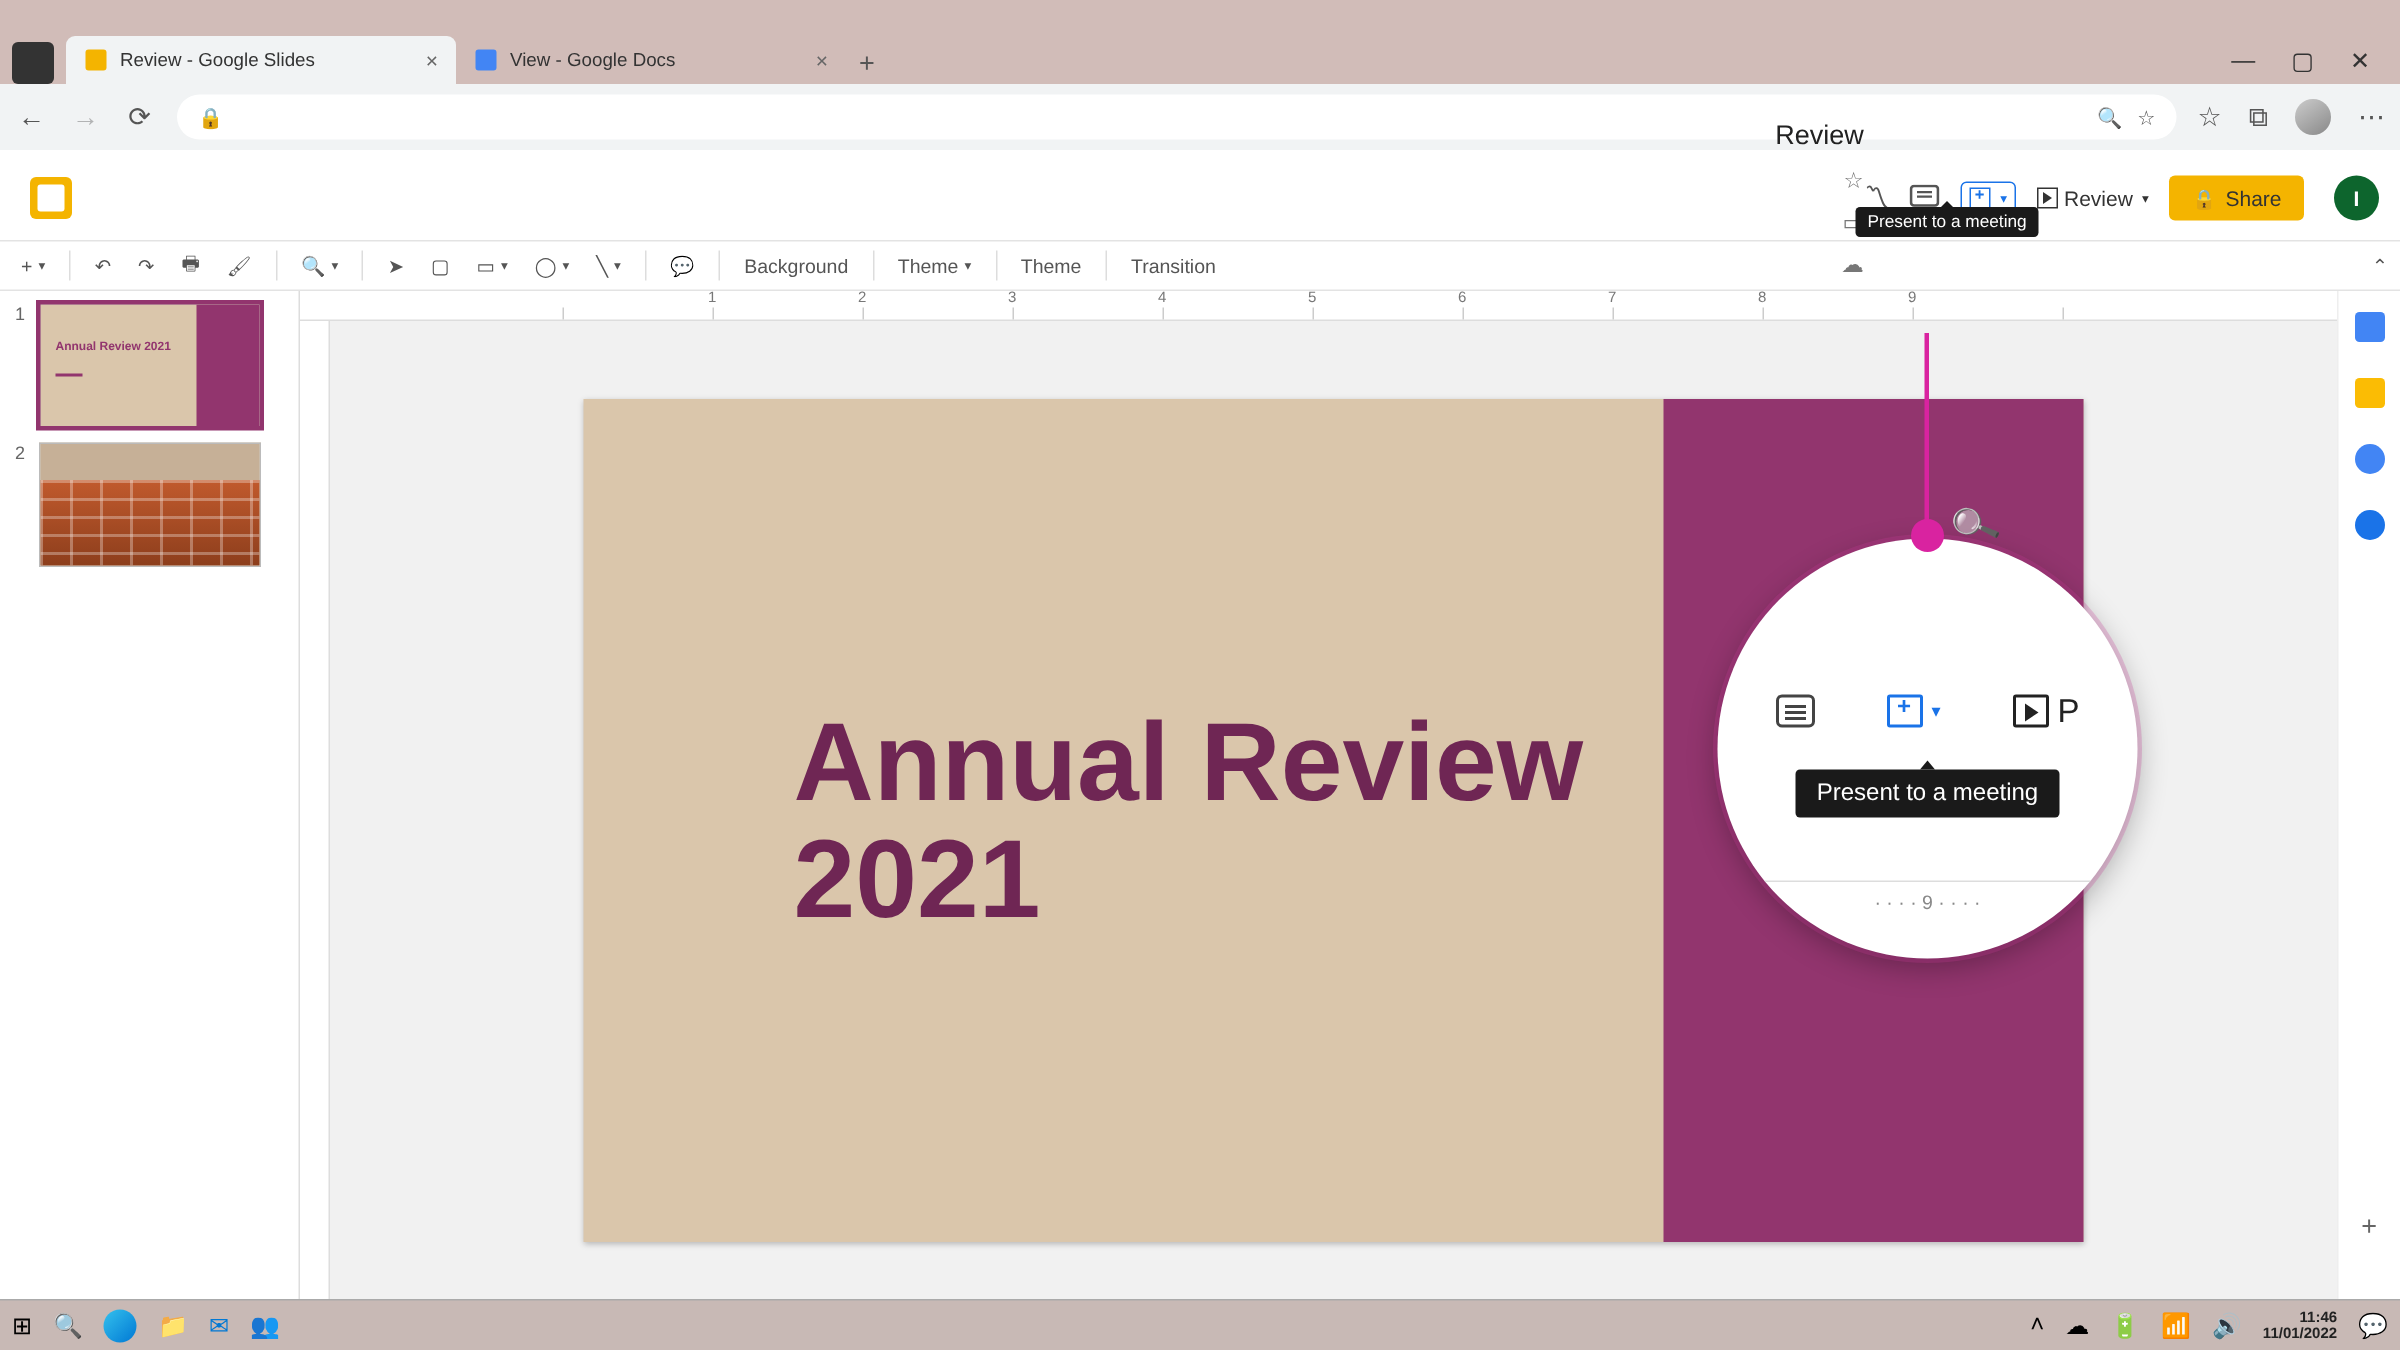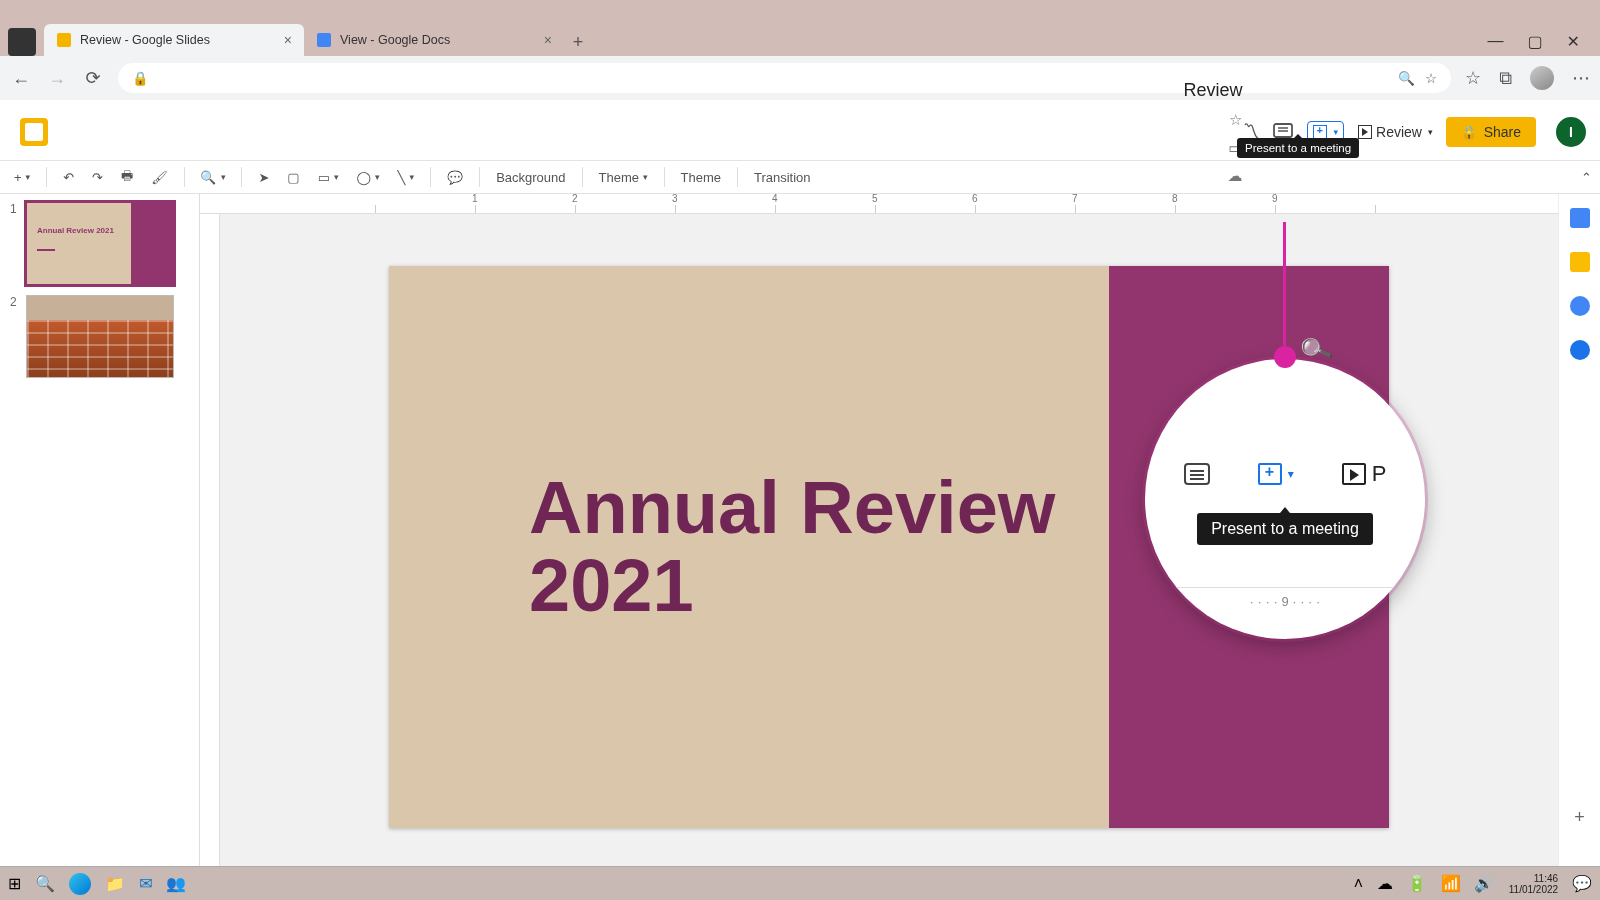--- a/index.html
+++ b/index.html
@@ -117,21 +117,21 @@
 
 .bottombar { height: 30px; background: #f3f3f3; border-top: 1px solid #ccc; display: flex; align-items: center; padding: 0 10px; gap: 18px; color: #555; }
 .bottombar .flex { flex: 1; }
 .explore-sq { width: 22px; height: 22px; background: #ddd; border-radius: 3px; position: relative; }
 .explore-sq::after { content: '✦'; position: absolute; left: 4px; top: 1px; font-size: 13px; color: #666; }
 .navright { font-size: 16px; color: #777; }
 
 
 .taskbar { position: fixed; left: 0; right: 0; bottom: 0; height: 34px; background: #c8b9b5; border-top: 1px solid #aaa; display: flex; align-items: center; padding: 0 8px; font-size: 16px; gap: 14px; }
 .taskbar .flex { flex: 1; }
-.taskbar .clock { font-size: 10px; text-align: right; line-height: 1.1; color: #222; }
+.taskbar .clock { font-size: 10px; text-align: right; line-height: 1.1; color: #222; font-weight: bold; }
 
 svg { display: block; }
 </style>
 </head>
 <body>
 
 <div class="browser-top">
   <div style="width:28px; height:28px; background:#333; border-radius:4px; margin-right:8px;"></div>
   <div class="tab active">
     <span class="tab-icon">

